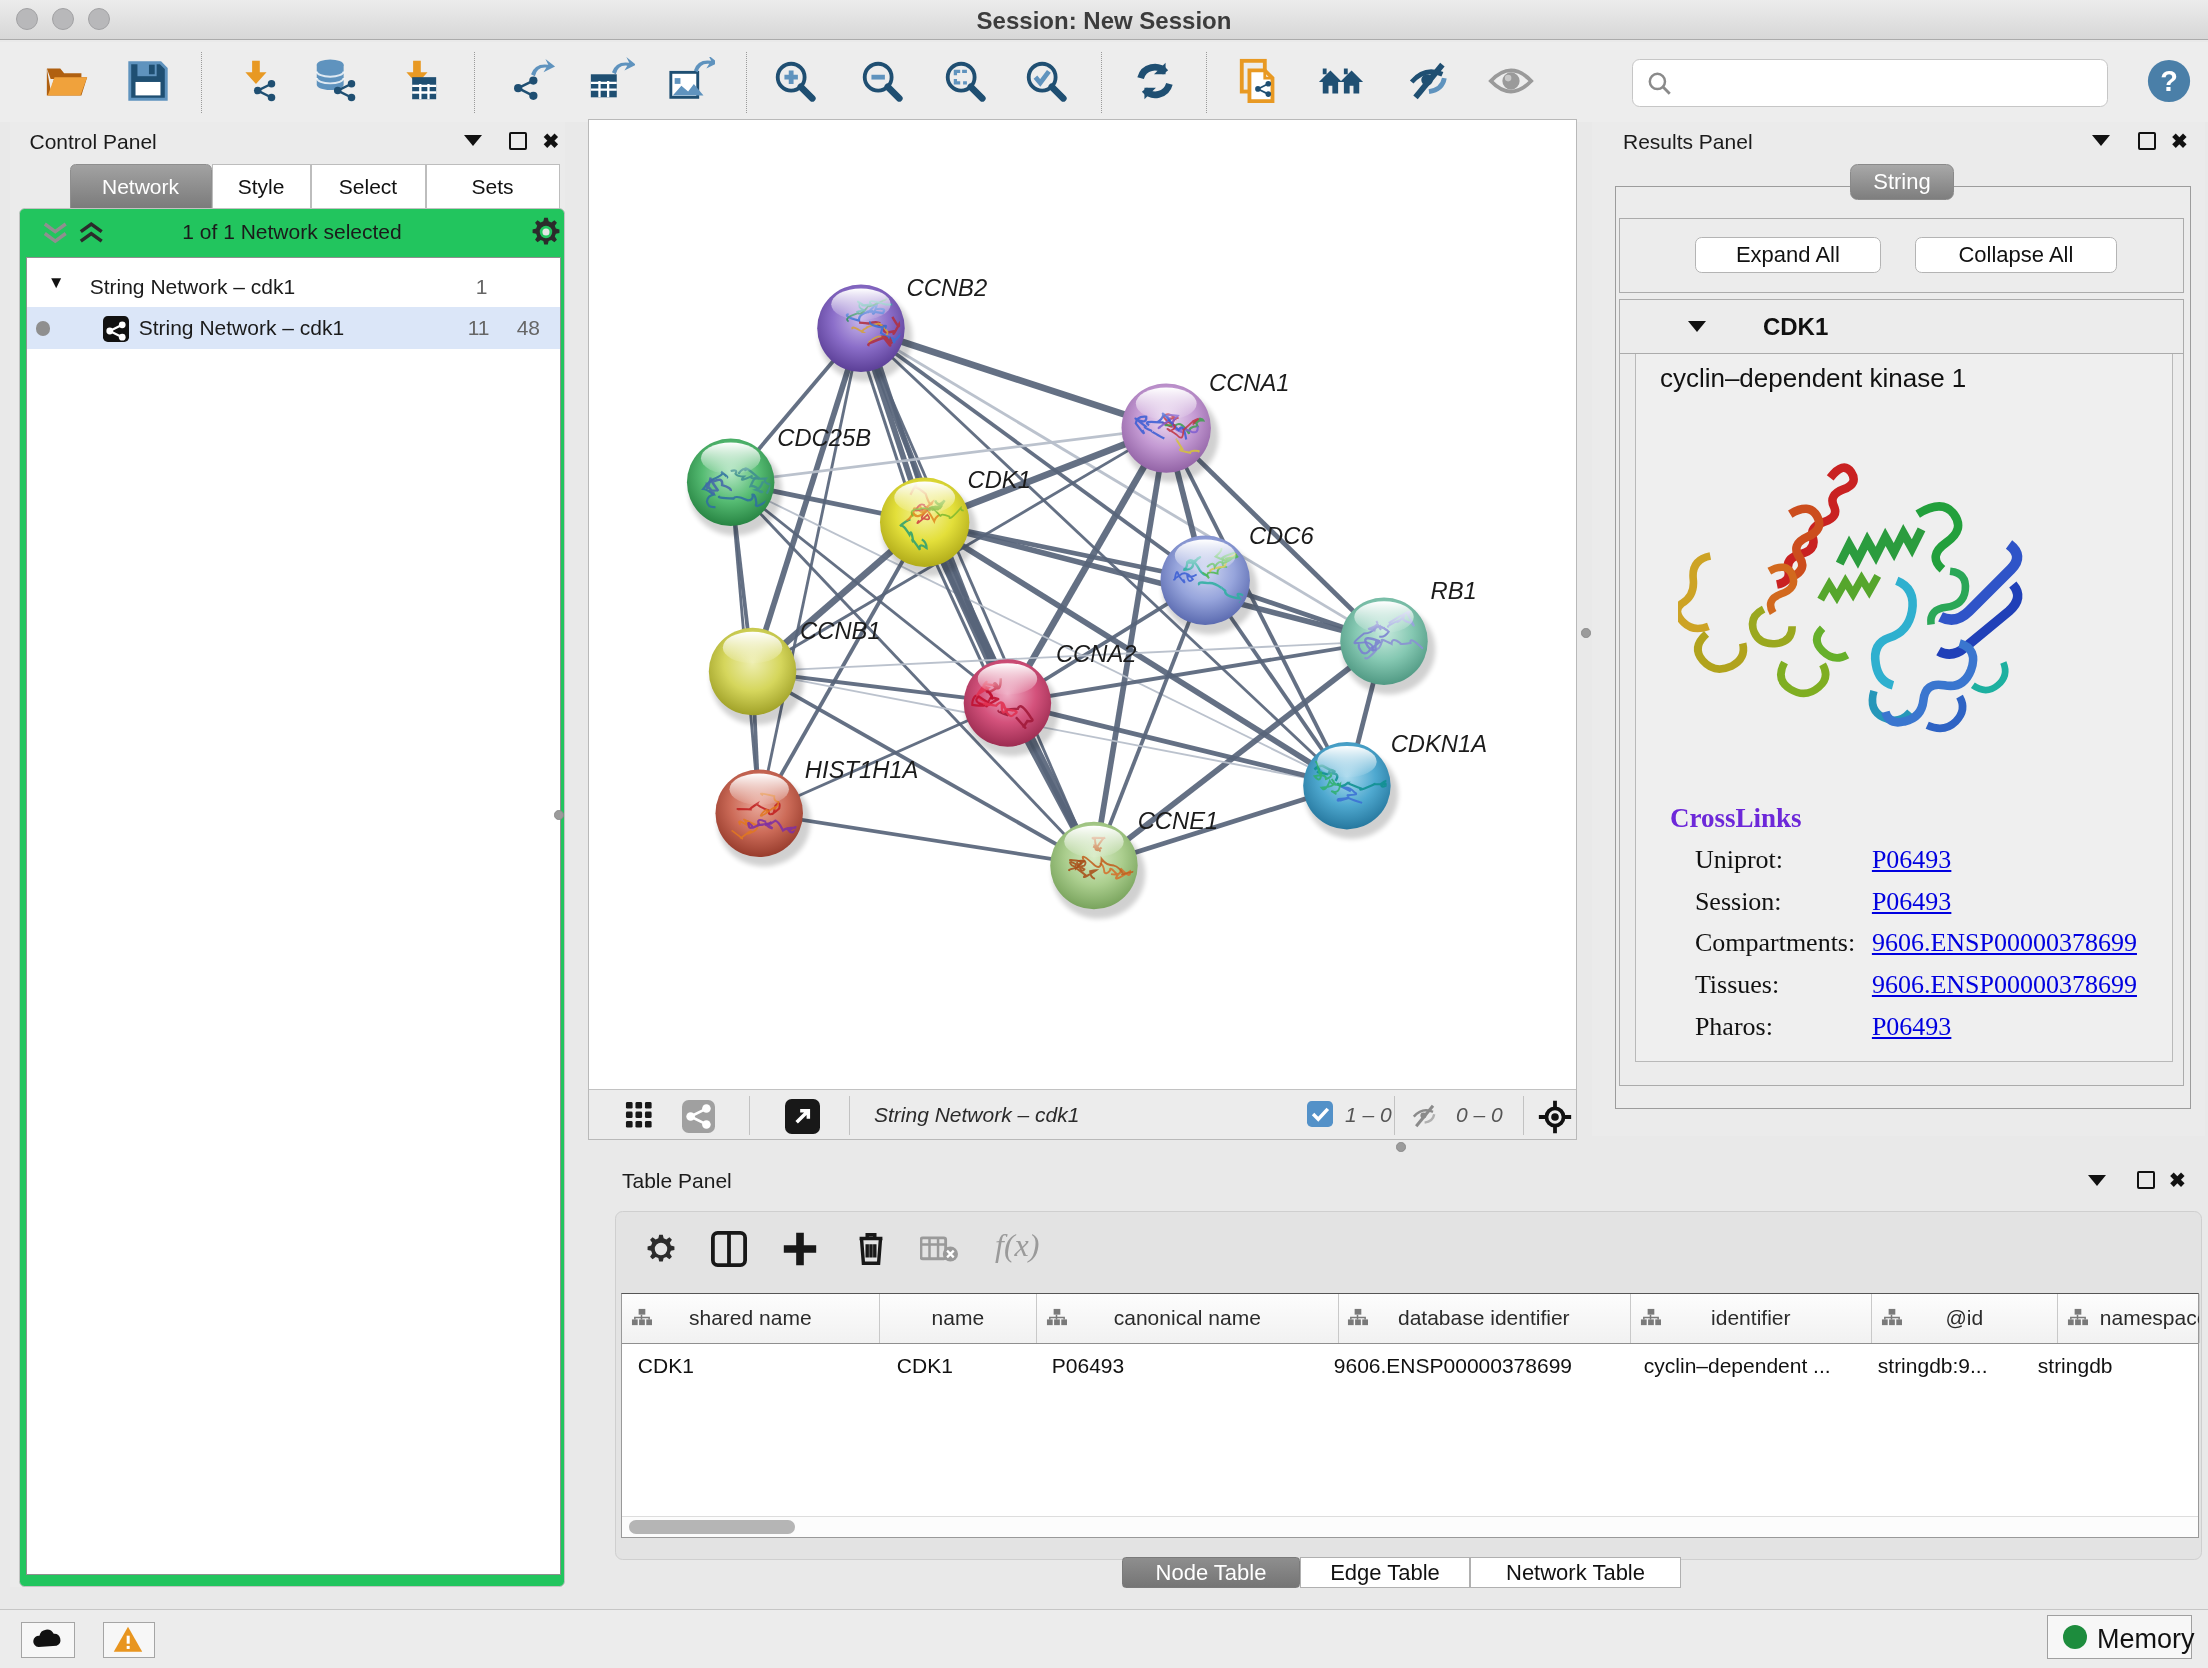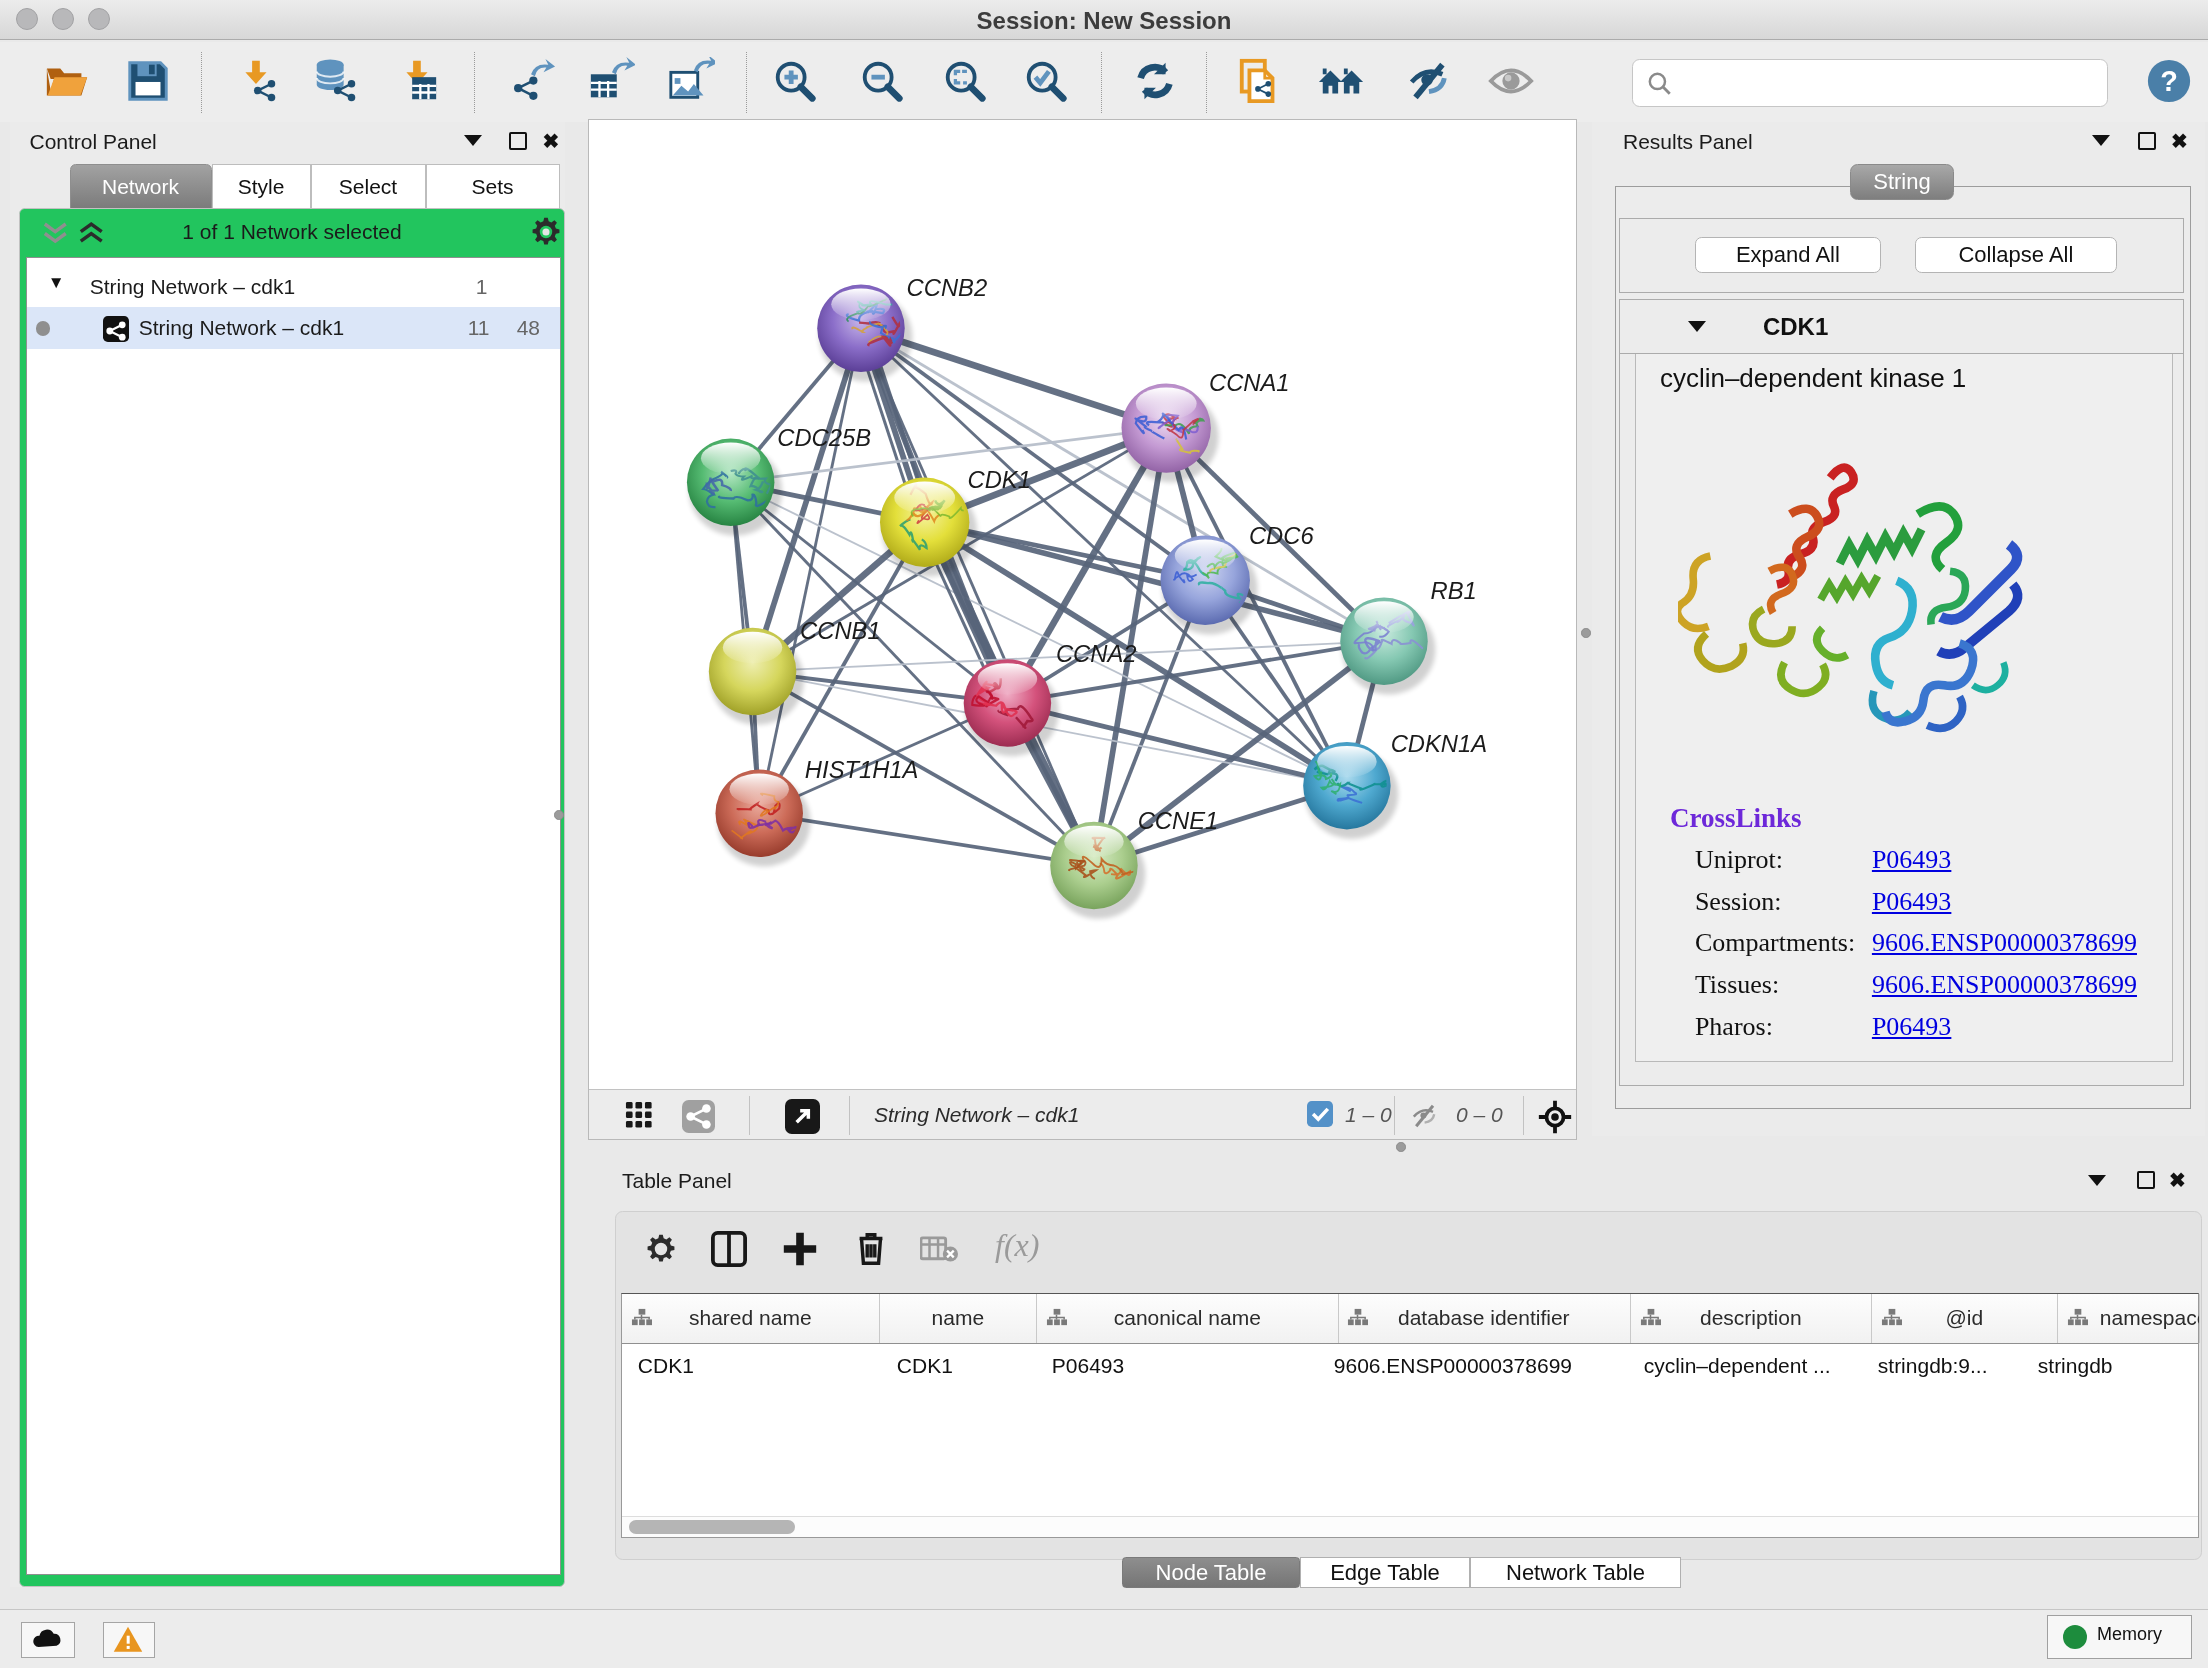--- a/index.html
+++ b/index.html
@@ -78,21 +78,21 @@
   border-top:1px solid #ddd; }
 #hthumb { position:absolute; left:7.6px; top:2.9px; width:166px; height:14.3px; background:#b5b5b5; border-radius:7.6px; }
 .btab { position:absolute; top:1557px; height:31px; background:#fff; border:1px solid #b0b0b0;
   font-size:22px; color:#111; text-align:center; line-height:29.5px; }
 .btabsel { background:linear-gradient(#8e8e8e,#757575); color:#fff; border-color:#7a7a7a; border-radius:3.8px; }
 
 #statusbar { position:absolute; left:0; top:1609px; width:2208px; height:59px;
   background:#ececec; border-top:1.9px solid #c6c6c6; }
 .sbtn { position:absolute; top:12.4px; height:36px; background:#f7f7f7; border:1.9px solid #a5a5a5; }
 #memory { position:absolute; left:2047px; top:4.8px; width:145px; height:44px; background:#f7f7f7;
-  border:1.9px solid #a0a0a0; font-size:18px; color:#111; }
+  border:1.9px solid #a0a0a0; font-size:27px; color:#111; }
 .dot { position:absolute; width:9.5px; height:9.5px; background:#9b9b9b; border:1px solid #8b8b8b;
   border-radius:50%; }
 
 </style></head><body>
 <div id="titlebar">
 <div class="tl" style="left:16px"></div>
     <div class="tl" style="left:52px"></div>
     <div class="tl" style="left:88px"></div>
 <div id="title">Session: New Session</div>
   </div>
@@ -745,21 +745,21 @@
 <div class="thcell" style="left:1009px;width:241px;overflow:hidden">
 <span class="thic"><svg viewBox="0 0 22 22" width="21" height="21">
               <g fill="#7a7a7a">
                 <rect x="8" y="2" width="7" height="6"></rect>
                 <rect x="1" y="13" width="6" height="6"></rect>
                 <rect x="8.5" y="13" width="6" height="6"></rect>
                 <rect x="16" y="13" width="6" height="6"></rect>
                 <path d="M11 8 v3 M4 13 v-2 h15 v2 M11 11 v2" stroke="#7a7a7a" stroke-width="1.6" fill="none"></path>
               </g>
             </svg></span>
-<span class="thlab">description</span>
+<span class="thlab">identifier</span>
         </div>
 <div class="thcell" style="left:1250px;width:186px;overflow:hidden">
 <span class="thic"><svg viewBox="0 0 22 22" width="21" height="21">
               <g fill="#7a7a7a">
                 <rect x="8" y="2" width="7" height="6"></rect>
                 <rect x="1" y="13" width="6" height="6"></rect>
                 <rect x="8.5" y="13" width="6" height="6"></rect>
                 <rect x="16" y="13" width="6" height="6"></rect>
                 <path d="M11 8 v3 M4 13 v-2 h15 v2 M11 11 v2" stroke="#7a7a7a" stroke-width="1.6" fill="none"></path>
               </g>

